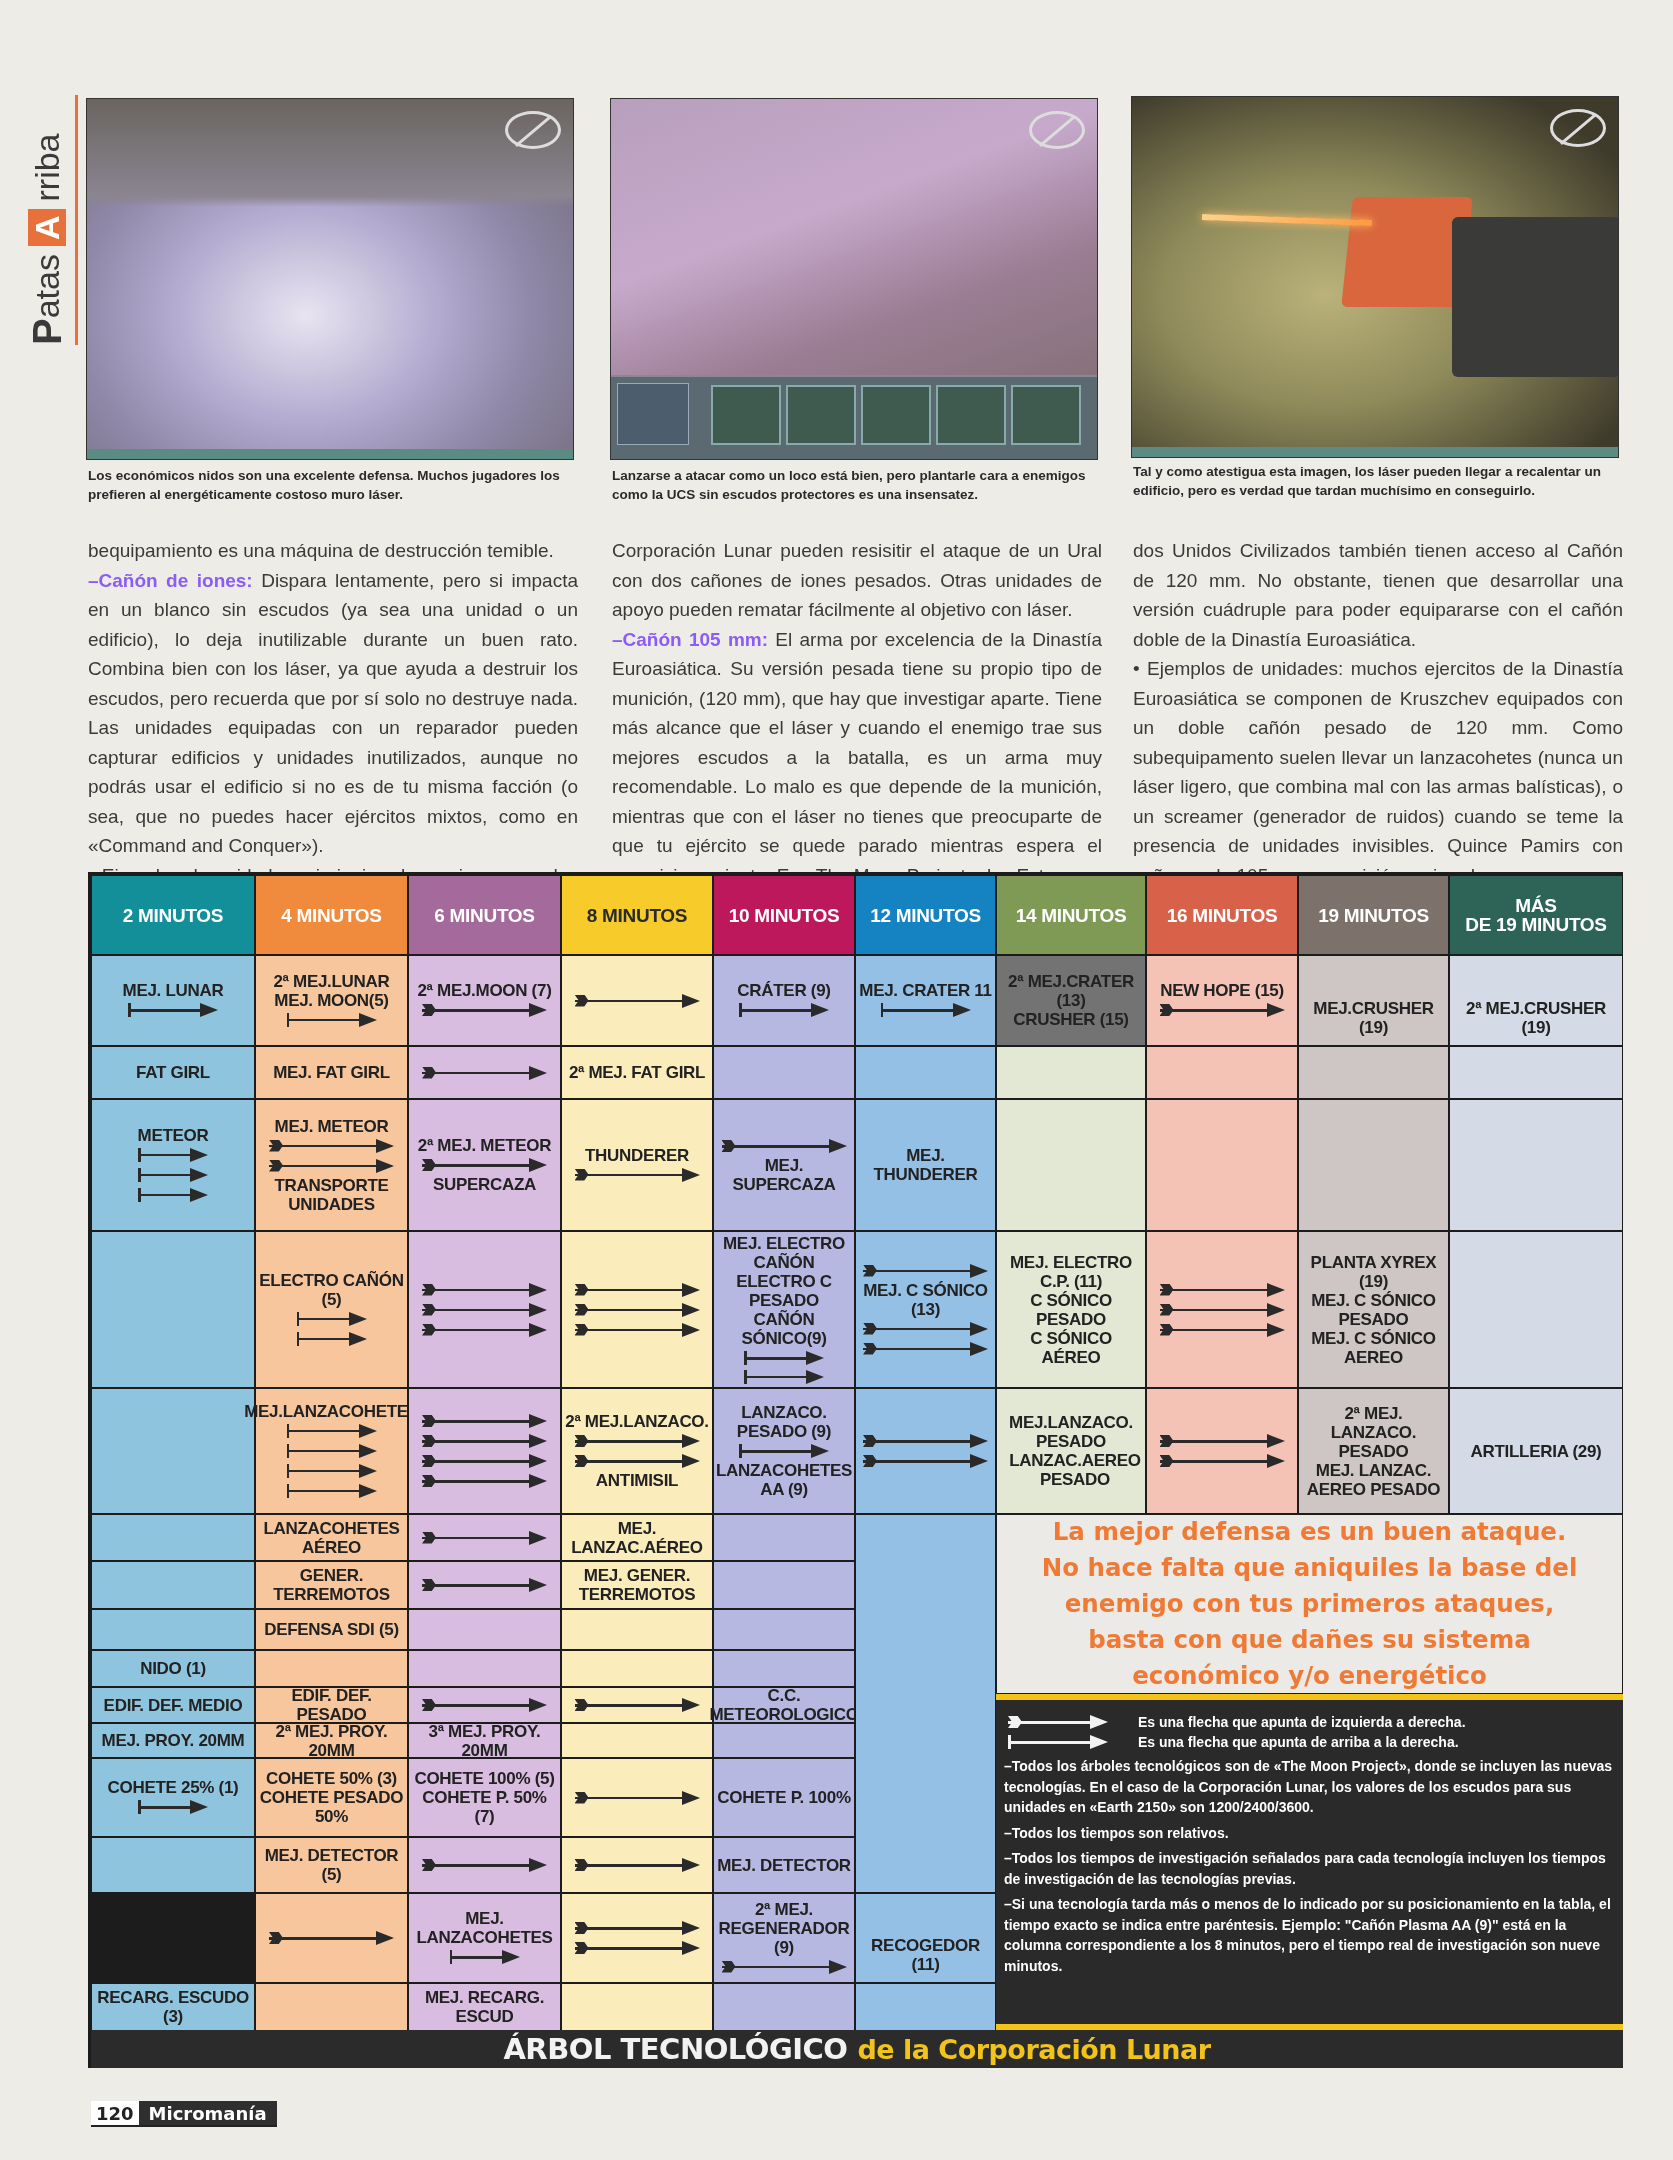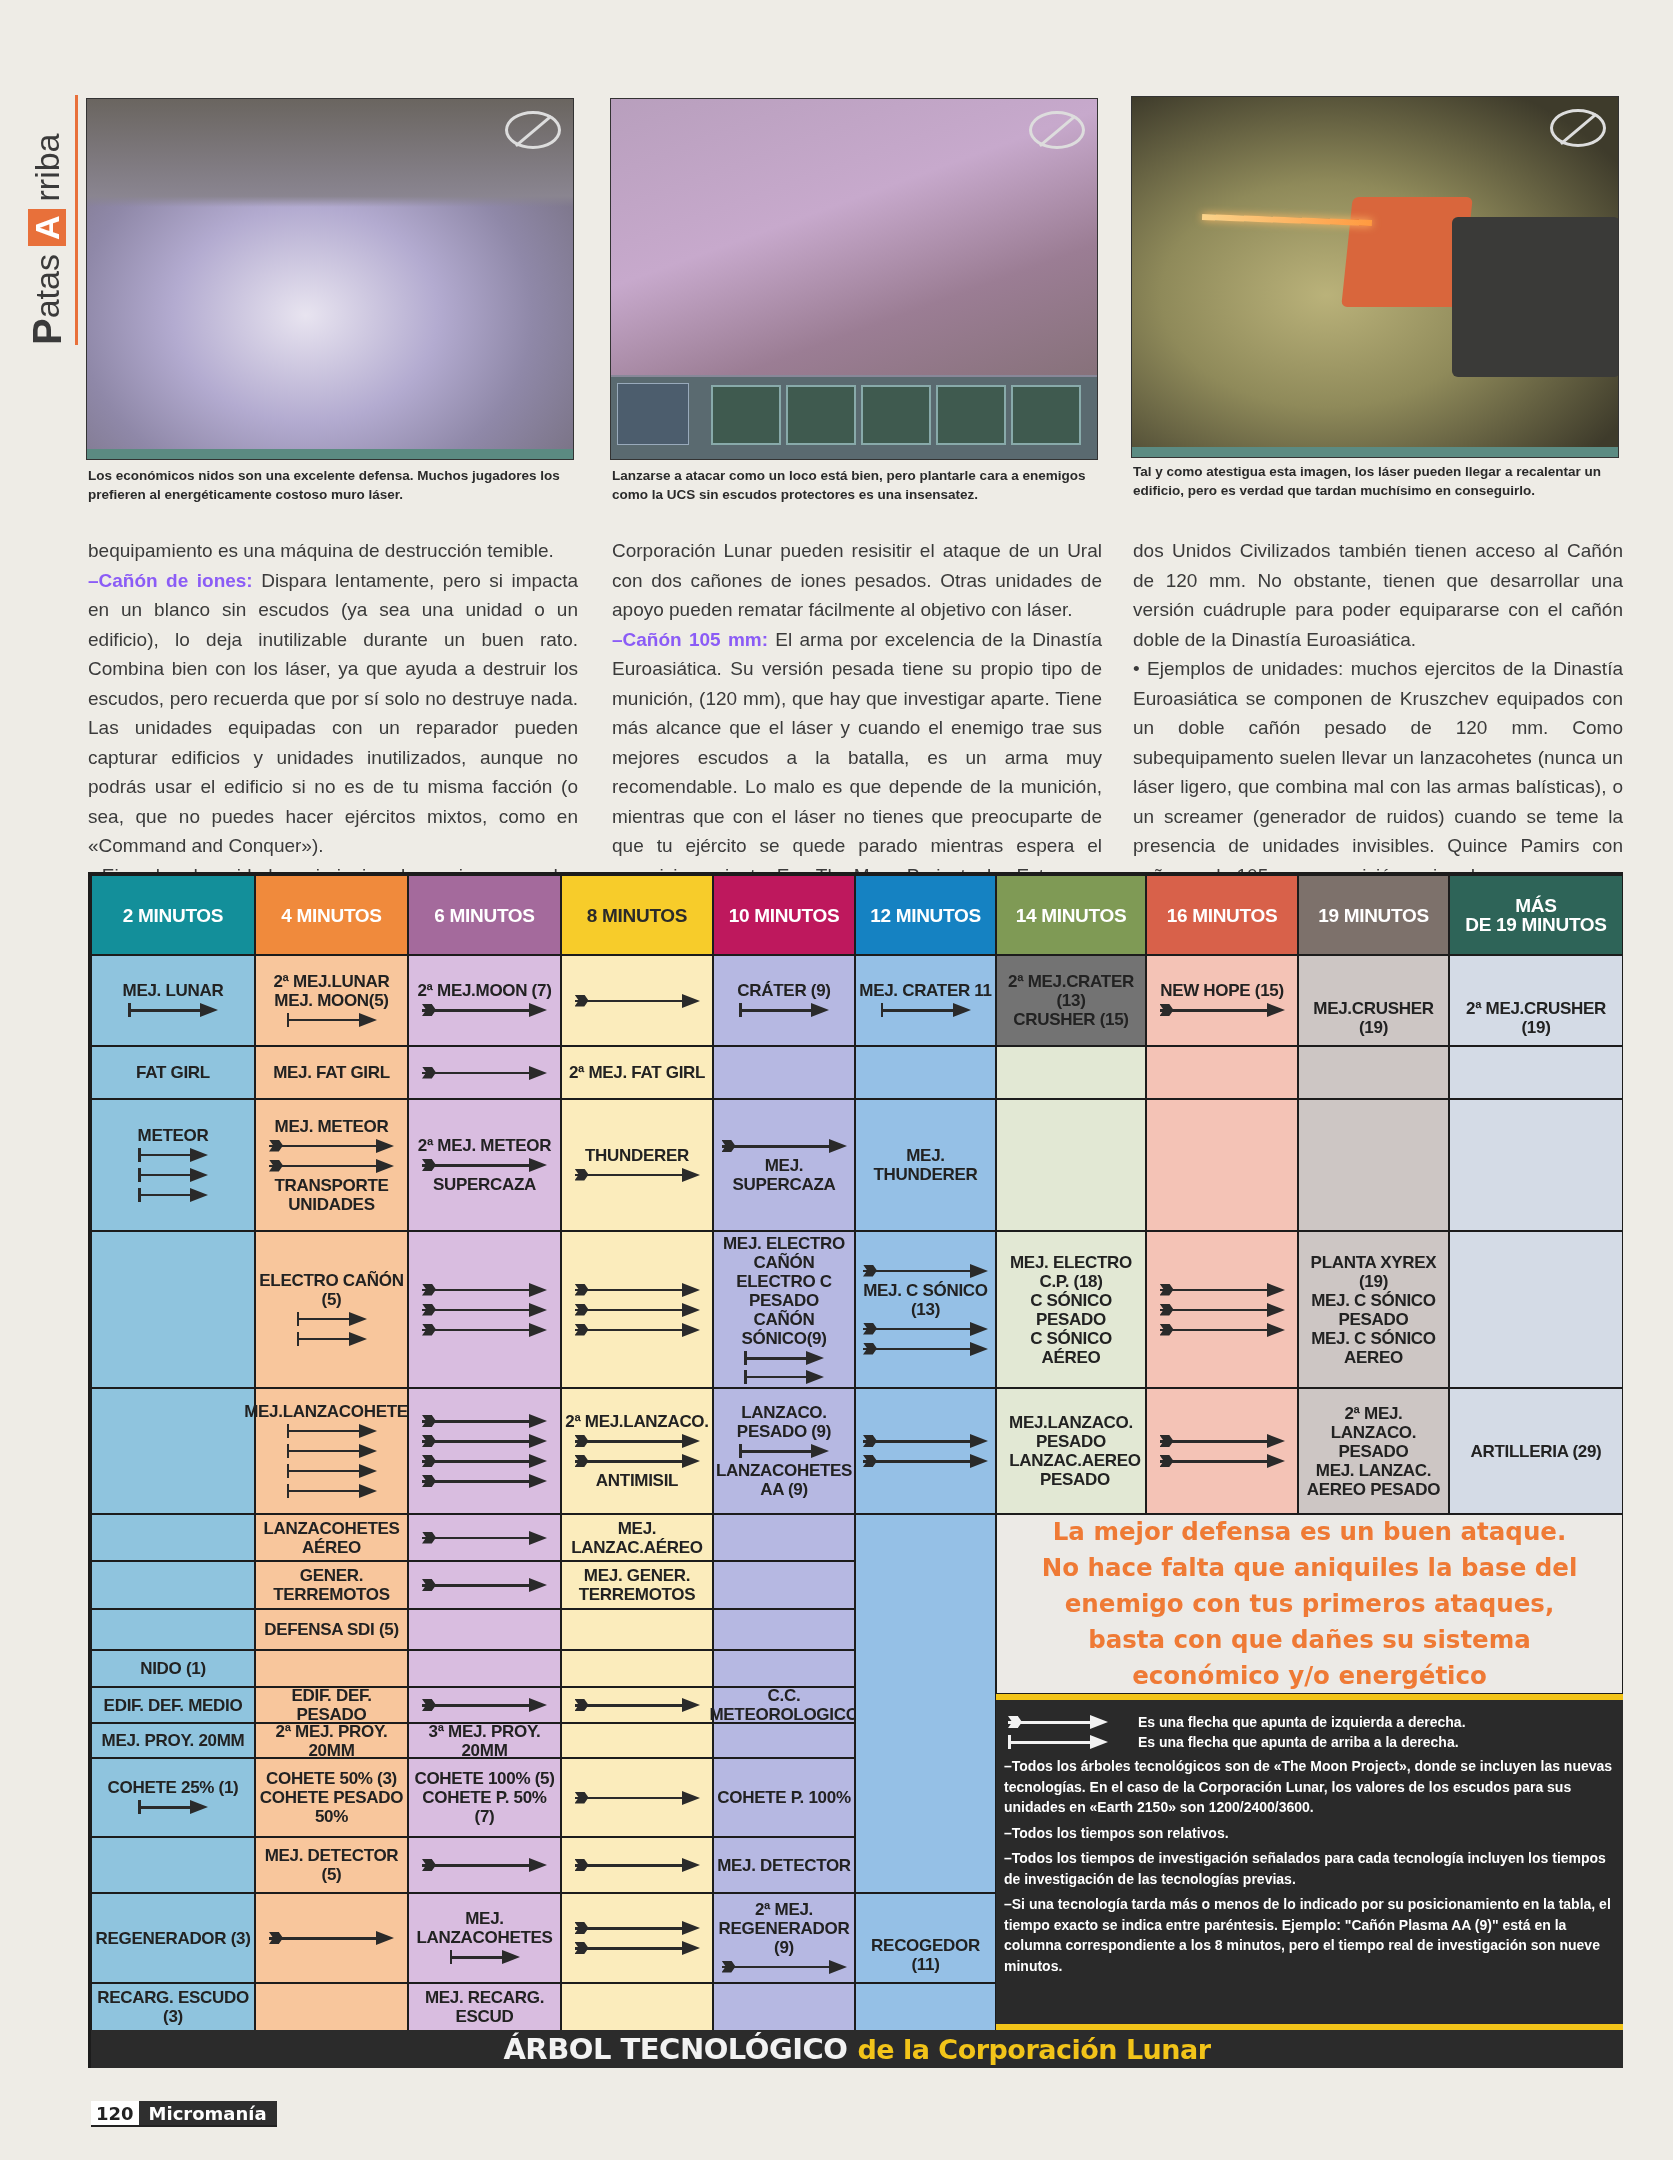--- a/index.html
+++ b/index.html
@@ -523,23 +523,20 @@
     <div class="cell" style="left: 470px; width: 152px; top: 962px; height: 56px; background: rgb(251, 236, 188);">
       <span class="arr" style="width: 125px;">
         <span class="tail"></span>
         <span class="shaft"></span>
         <span class="head"></span>
       </span>
     </div>
     <div class="cell" style="left: 622px; width: 142px; top: 962px; height: 56px; background: rgb(182, 184, 226);">
       <span style="display: block;">MEJ. DETECTOR</span>
     </div>
-    <div class="cell" style="left: 0px; width: 164px; top: 1018px; height: 90px; background: rgb(143, 196, 222);">
-      <span style="display: block;">REGENERADOR (3)</span>
-    </div>
     <div class="cell" style="left: 164px; width: 153px; top: 1018px; height: 90px; background: rgb(248, 198, 156);">
       <span class="arr" style="width: 125px;">
         <span class="tail"></span>
         <span class="shaft"></span>
         <span class="head"></span>
       </span>
     </div>
     <div class="cell" style="left: 317px; width: 153px; top: 1018px; height: 90px; background: rgb(217, 189, 224);">
       <span style="display: block;">MEJ. LANZACOHETES</span>
       <span class="arr" style="width: 70px;">
@@ -638,21 +635,21 @@
         <span class="shaft"></span>
         <span class="head"></span>
       </span>
       <span class="arr" style="width: 125px;">
         <span class="tail"></span>
         <span class="shaft"></span>
         <span class="head"></span>
       </span>
     </div>
     <div class="cell" style="left: 905px; width: 150px; top: 356px; height: 157px; background: rgb(226, 232, 212);">
-      <span style="display: block;">MEJ. ELECTRO C.P. (18)</span>
+      <span style="display: block;">MEJ. ELECTRO C.P. (11)</span>
       <span style="display: block;">C SÓNICO PESADO</span>
       <span style="display: block;">C SÓNICO AÉREO</span>
     </div>
     <div class="cell" style="left: 1055px; width: 152px; top: 356px; height: 157px; background: rgb(244, 195, 182);">
       <span class="arr" style="width: 125px;">
         <span class="tail"></span>
         <span class="shaft"></span>
         <span class="head"></span>
       </span>
       <span class="arr" style="width: 125px;">

